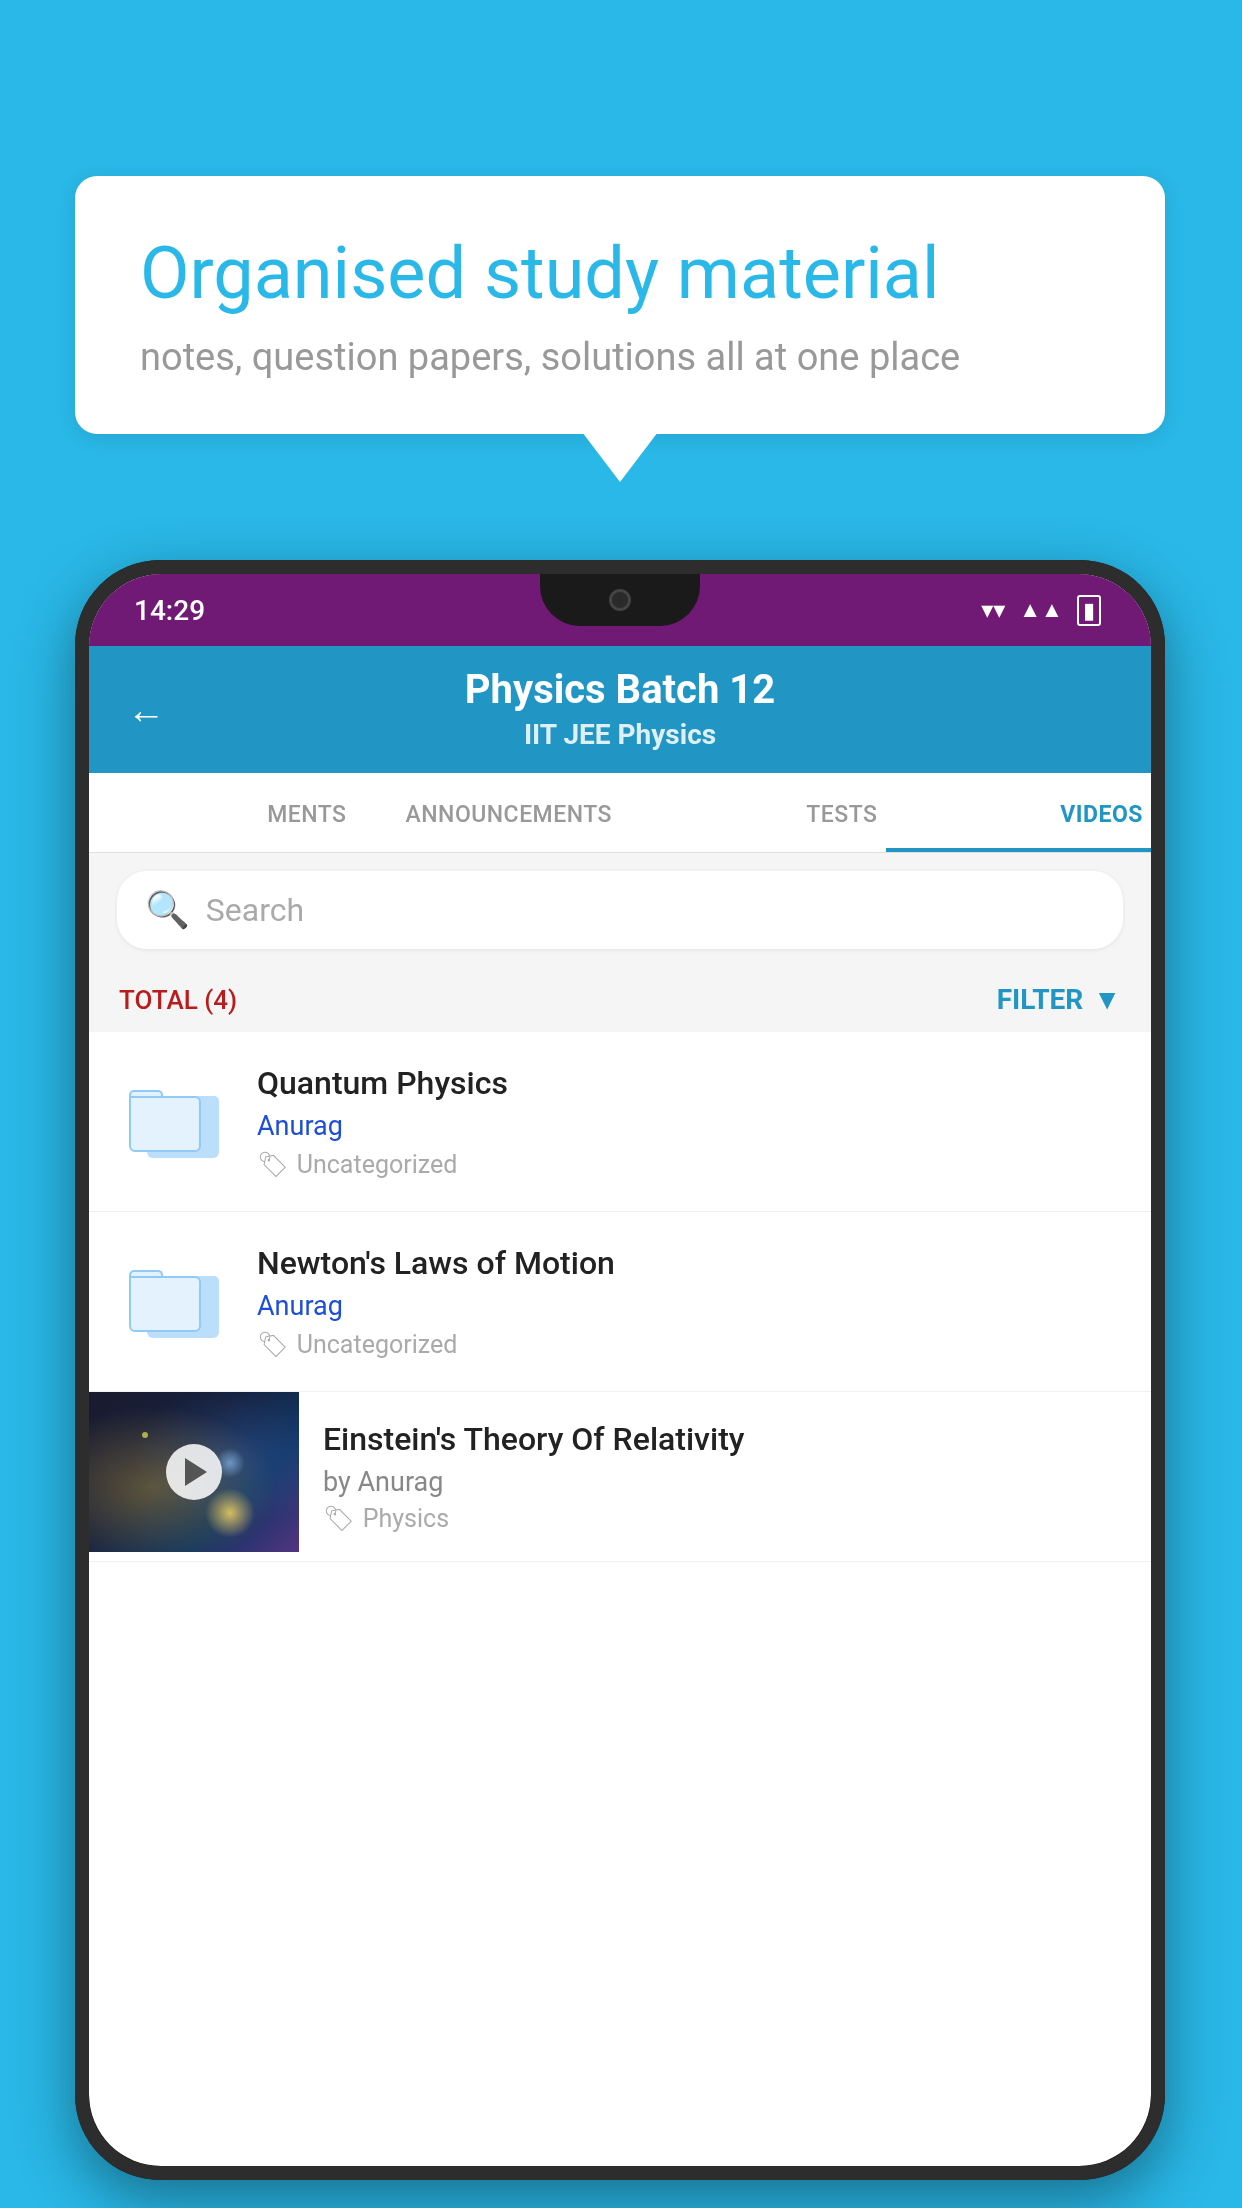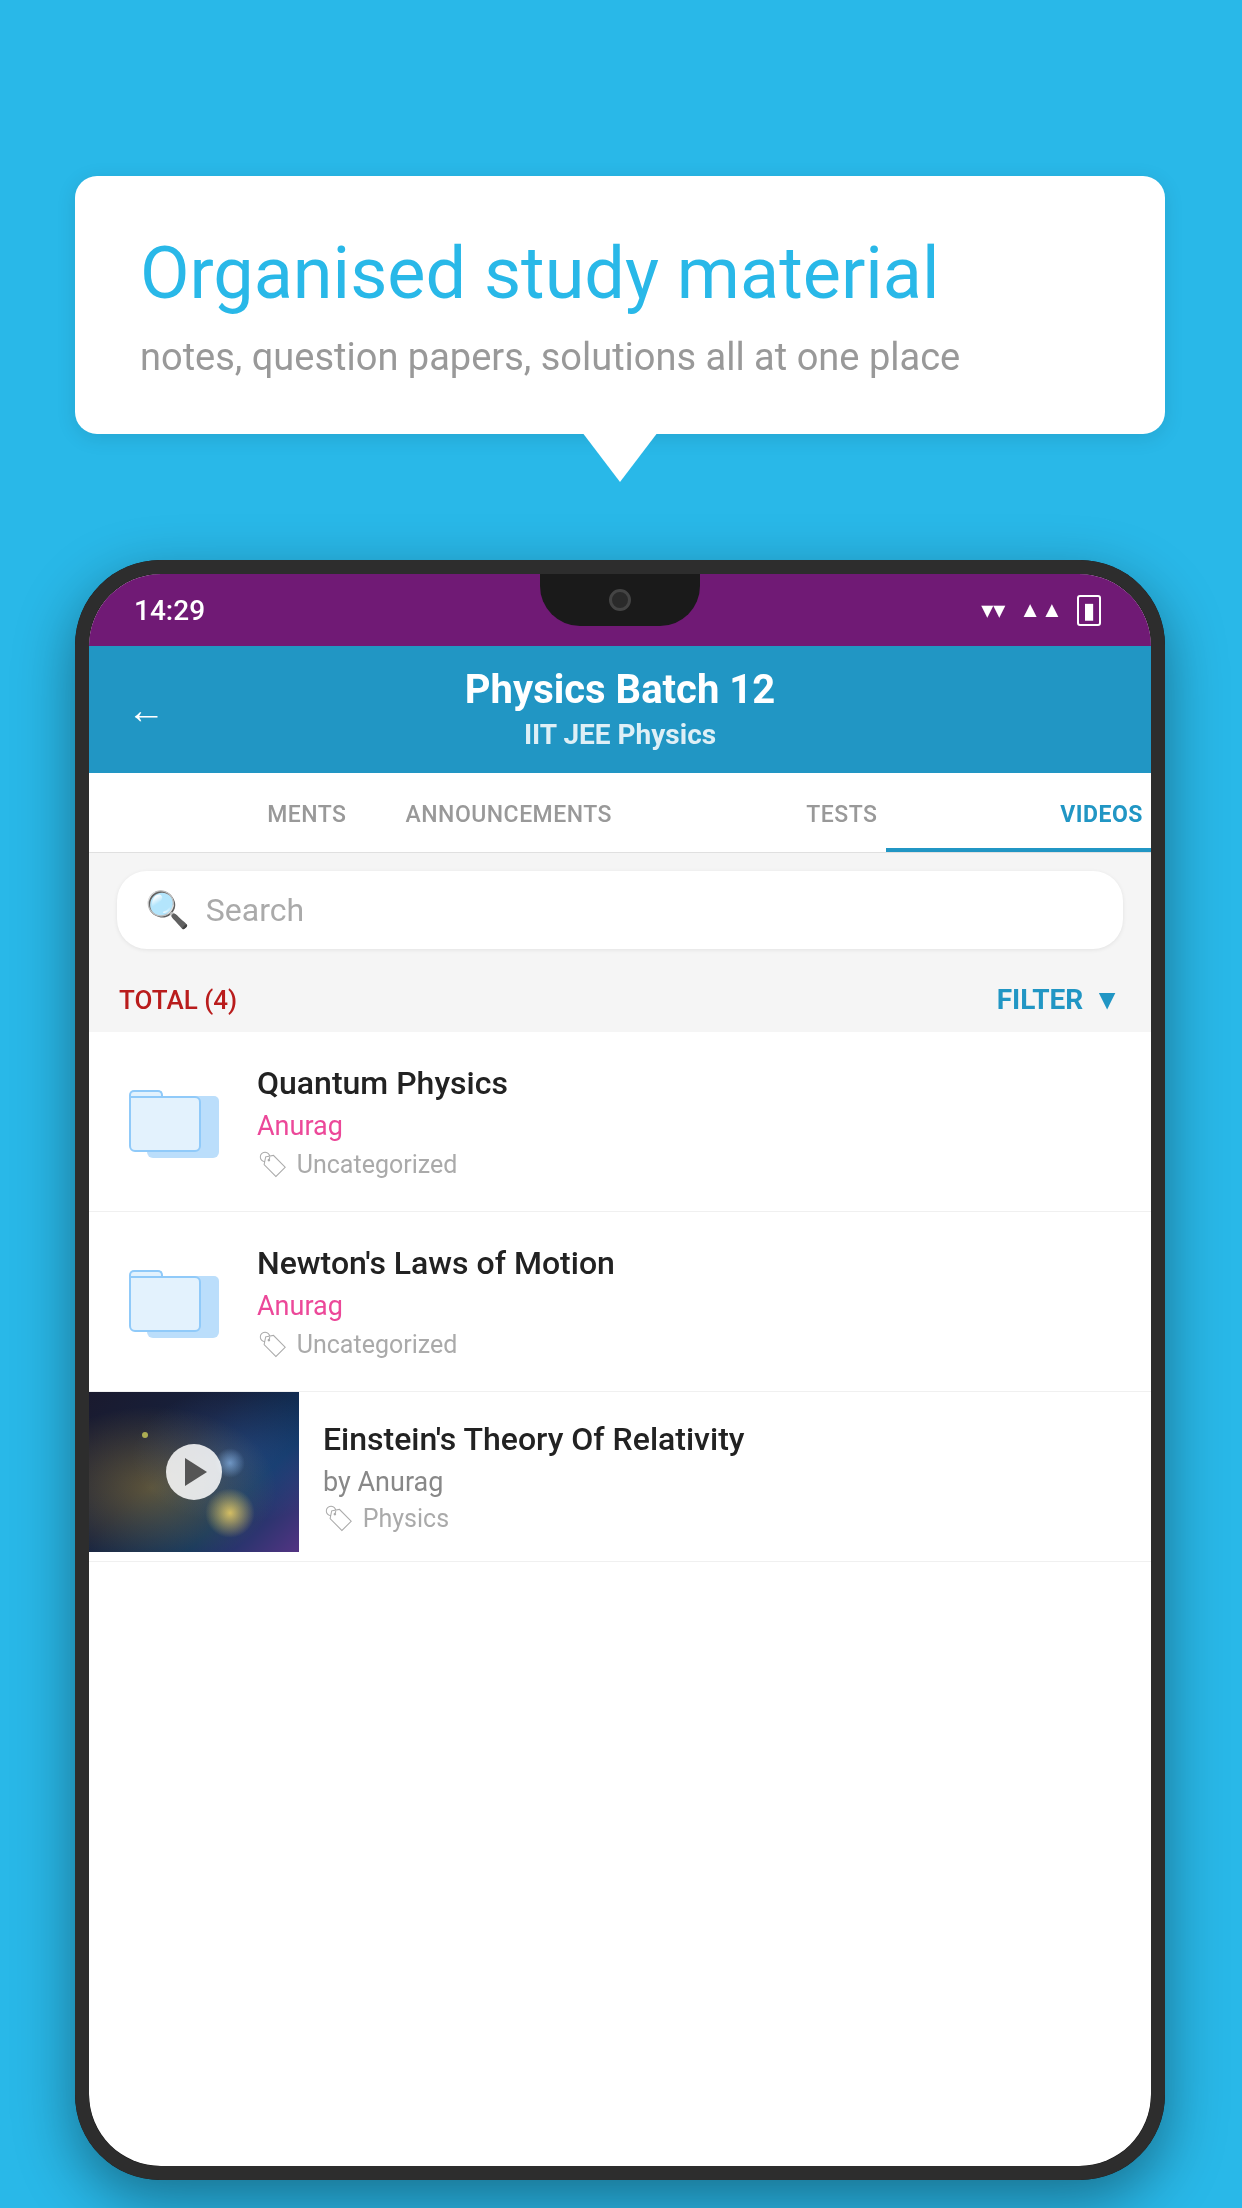--- a/index.html
+++ b/index.html
@@ -330,21 +330,21 @@
     }
 
     .item-title {
       color: #222;
       font-size: 32px;
       font-weight: 500;
       margin-bottom: 8px;
     }
 
     .item-author {
-      color: #ec4899;
+      color: #1d4ed8;
       font-size: 27px;
       margin-bottom: 8px;
     }
 
     .item-tag {
       color: #aaa;
       font-size: 25px;
       display: flex;
       align-items: center;
       gap: 8px;

